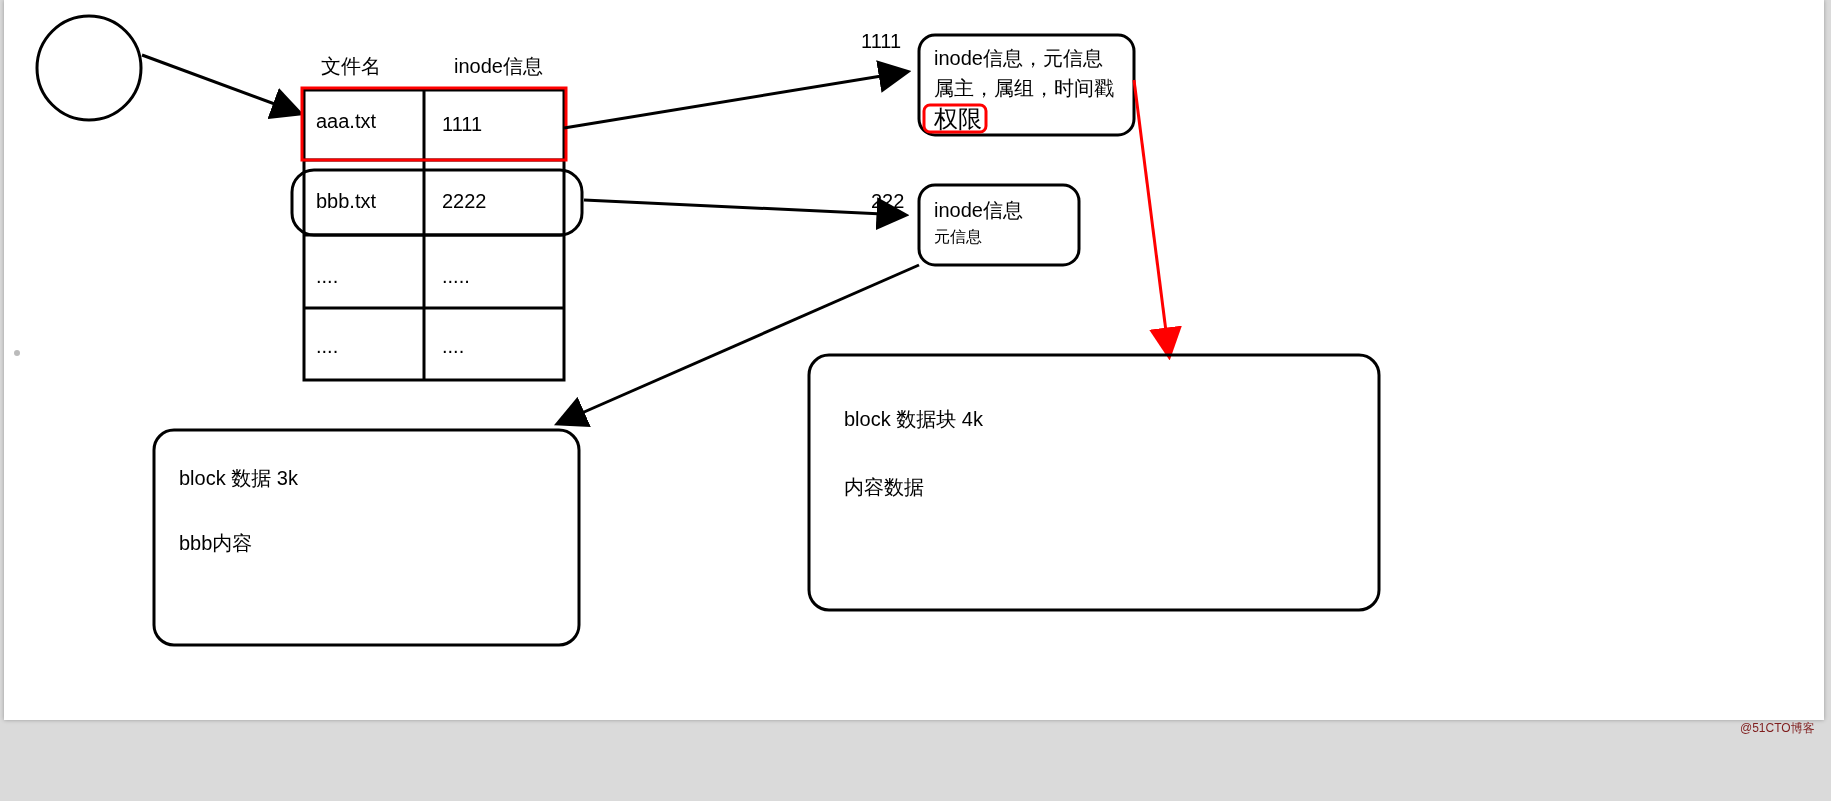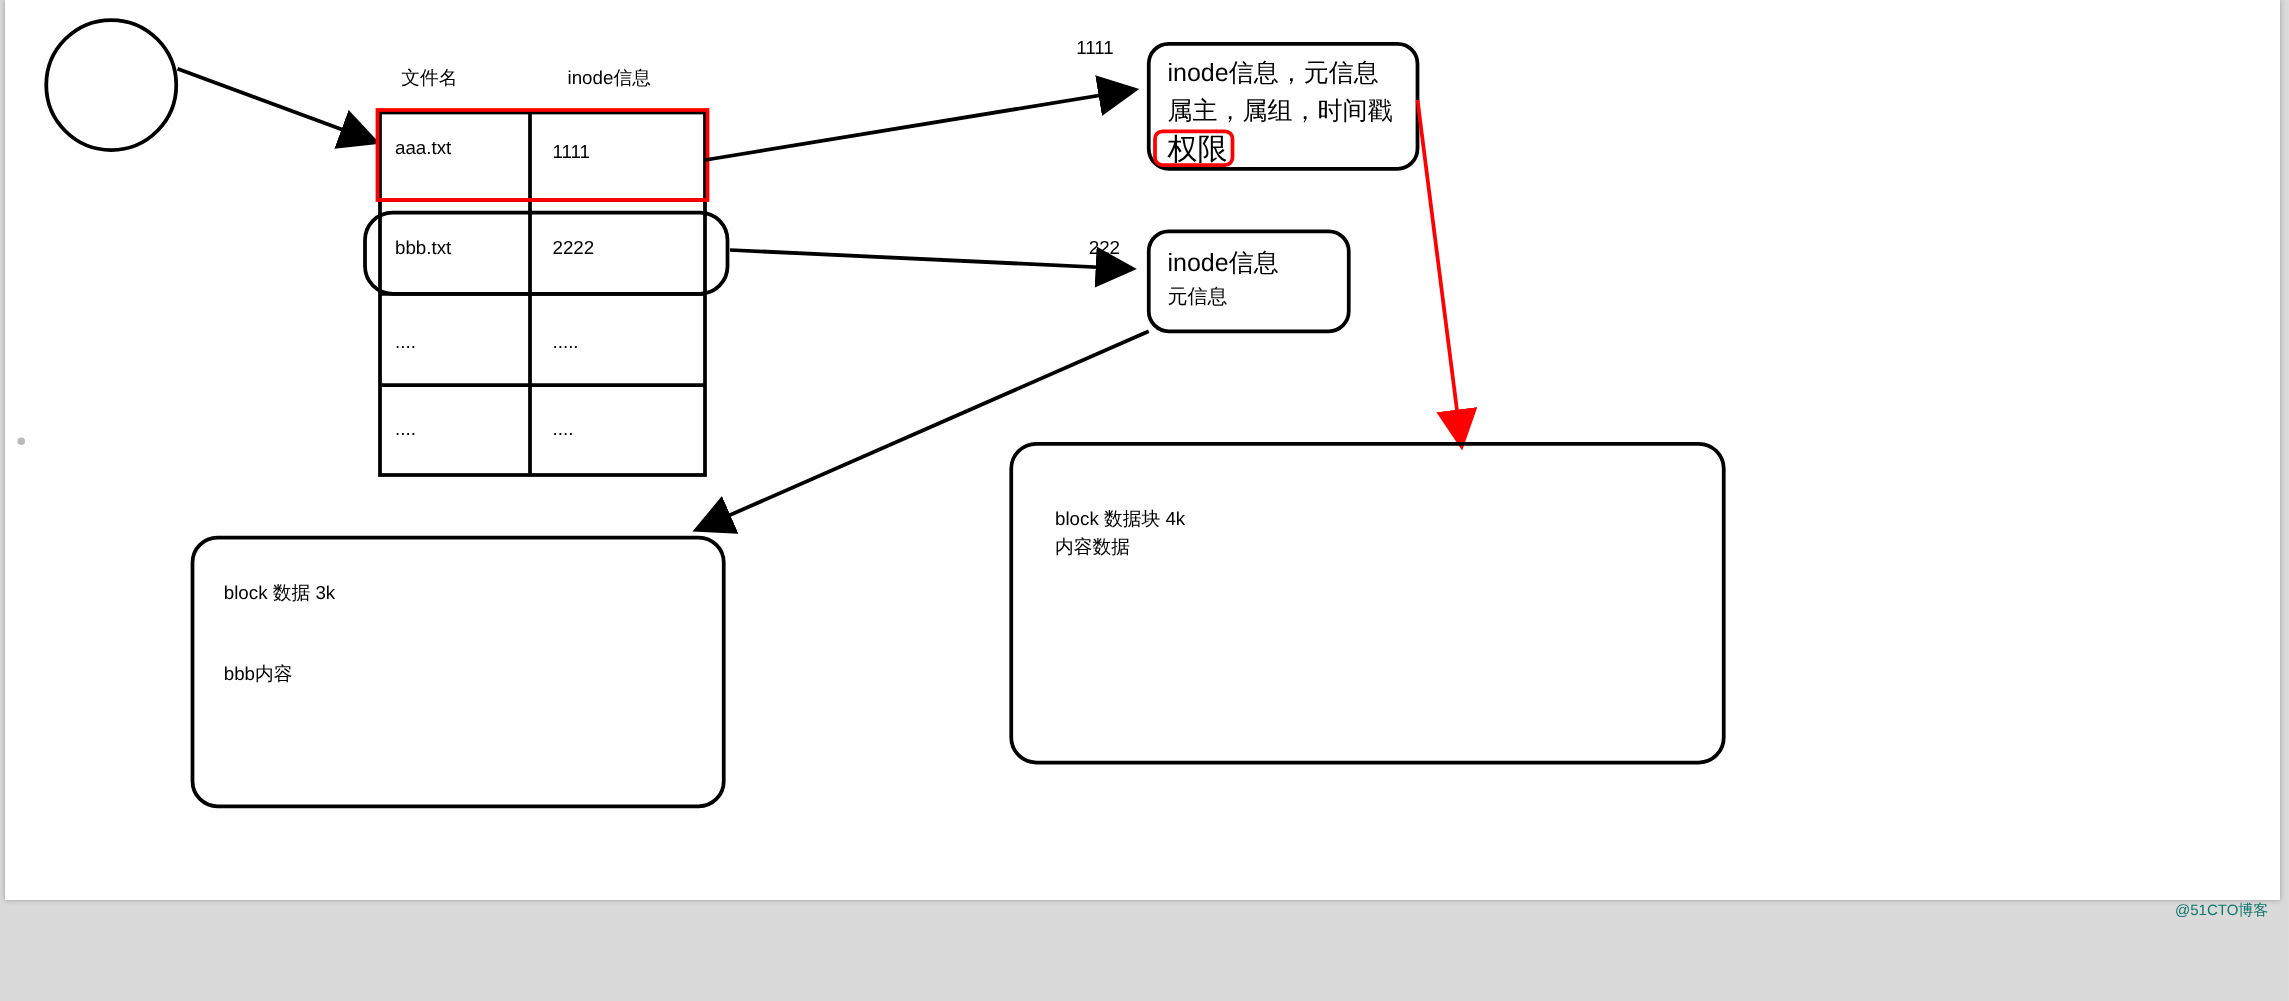--- a/index.html
+++ b/index.html
@@ -17,27 +17,27 @@
     height: 720px;
     background: #ffffff;
     margin-left: 4px;
     margin-top: 0;
     box-shadow: 0 0 4px rgba(0,0,0,0.3);
   }
   .abs {
     position: absolute;
   }
   .txt {
-    font-size: 15px;
+    font-size: 20px;
     color: #000;
     white-space: nowrap;
   }
   .small {
     font-size: 12px;
-    color: #0f766e;
+    color: #7f1d1d;
   }
   .corner-dot {
     width: 6px; height: 6px;
     border-radius: 50%;
     background: #bbb;
   }
 </style>
 </head>
 <body>
 
@@ -111,19 +111,19 @@
   <div class="abs txt" style="left:930px;top:75px;font-size:20px">属主，属组，时间戳</div>
   <div class="abs txt" style="left:930px;top:103px;font-size:24px">权限</div>
 
   <div class="abs txt" style="left:930px;top:197px;font-size:20px">inode信息</div>
   <div class="abs txt" style="left:930px;top:227px;font-size:16px">元信息</div>
 
   <div class="abs txt" style="left:175px;top:465px">block  数据   3k</div>
   <div class="abs txt" style="left:175px;top:530px">bbb内容</div>
 
   <div class="abs txt" style="left:840px;top:406px">block 数据块  4k</div>
-  <div class="abs txt" style="left:840px;top:428px">内容数据</div>
+  <div class="abs txt" style="left:840px;top:474px">内容数据</div>
 
   <div class="abs corner-dot" style="left:10px;top:350px"></div>
 
 </div>
 
 <div class="small" style="position:absolute;left:1740px;top:720px">@51CTO博客</div>
 
 </body></html>

